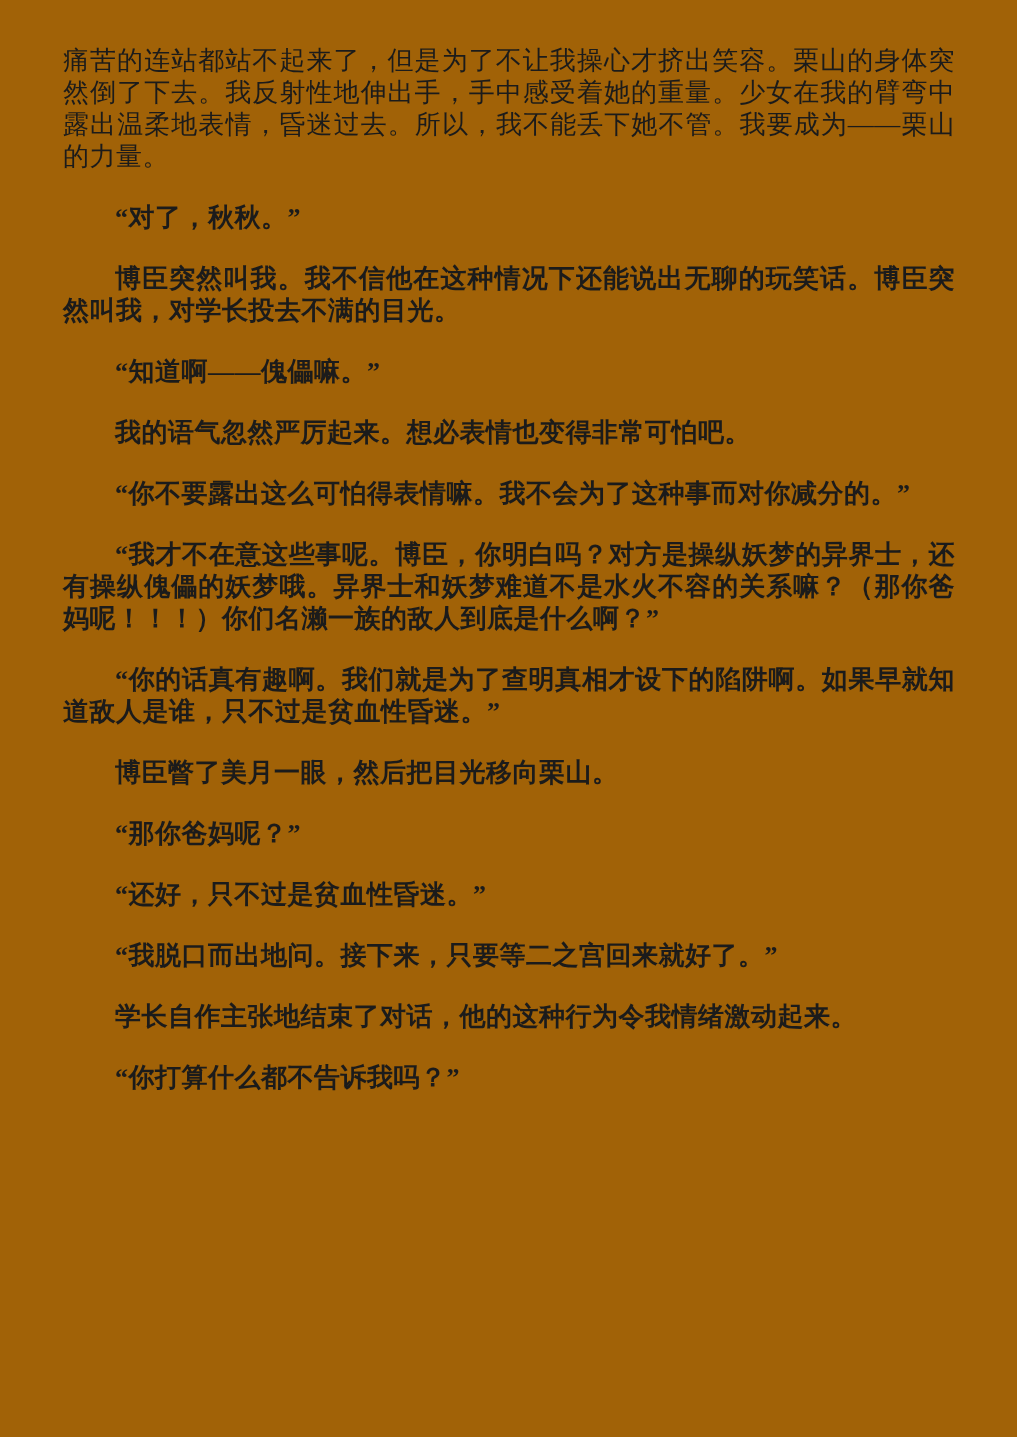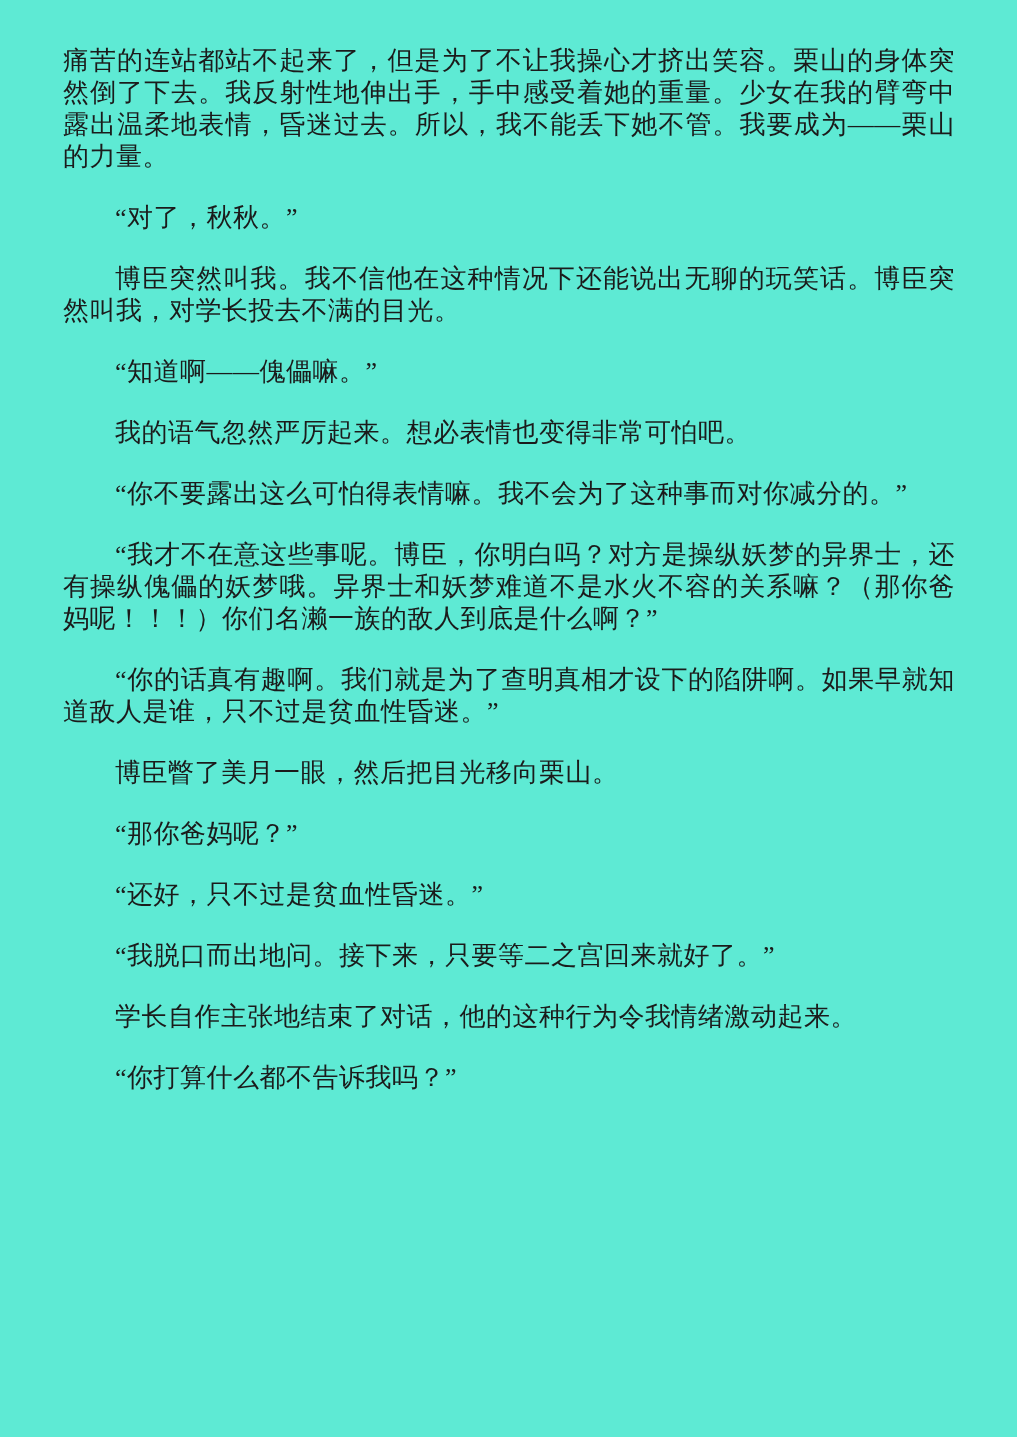--- a/index.html
+++ b/index.html
@@ -24,26 +24,27 @@
     font-family: "Liberation Serif", "DejaVu Serif", serif;
     font-size: 26px;
     line-height: 32px;
     color: #1b1b1b;
     text-align: justify;
     letter-spacing: 0.5px;
     word-break: break-all;
   }
   .doc-body p.para.indent {
     text-indent: 2em;
+    font-weight: bold;
   }
 </style>
 </head>
 <body>
 
-<div class="page" style="background: #5eead4; color: rgb(27, 27, 27);">
+<div class="page" style="background: #a16207; color: rgb(27, 27, 27);">
   <div class="doc-body">
       <p class="para">痛苦的连站都站不起来了，但是为了不让我操心才挤出笑容。栗山的身体突然倒了下去。我反射性地伸出手，手中感受着她的重量。少女在我的臂弯中露出温柔地表情，昏迷过去。所以，我不能丢下她不管。我要成为——栗山的力量。</p>
       <p class="para indent">“对了，秋秋。”</p>
       <p class="para indent">博臣突然叫我。我不信他在这种情况下还能说出无聊的玩笑话。博臣突然叫我，对学长投去不满的目光。</p>
       <p class="para indent">“知道啊——傀儡嘛。”</p>
       <p class="para indent">我的语气忽然严厉起来。想必表情也变得非常可怕吧。</p>
       <p class="para indent">“你不要露出这么可怕得表情嘛。我不会为了这种事而对你减分的。”</p>
       <p class="para indent">“我才不在意这些事呢。博臣，你明白吗？对方是操纵妖梦的异界士，还有操纵傀儡的妖梦哦。异界士和妖梦难道不是水火不容的关系嘛？（那你爸妈呢！！！）你们名濑一族的敌人到底是什么啊？”</p>
       <p class="para indent">“你的话真有趣啊。我们就是为了查明真相才设下的陷阱啊。如果早就知道敌人是谁，只不过是贫血性昏迷。”</p>
       <p class="para indent">博臣瞥了美月一眼，然后把目光移向栗山。</p>

